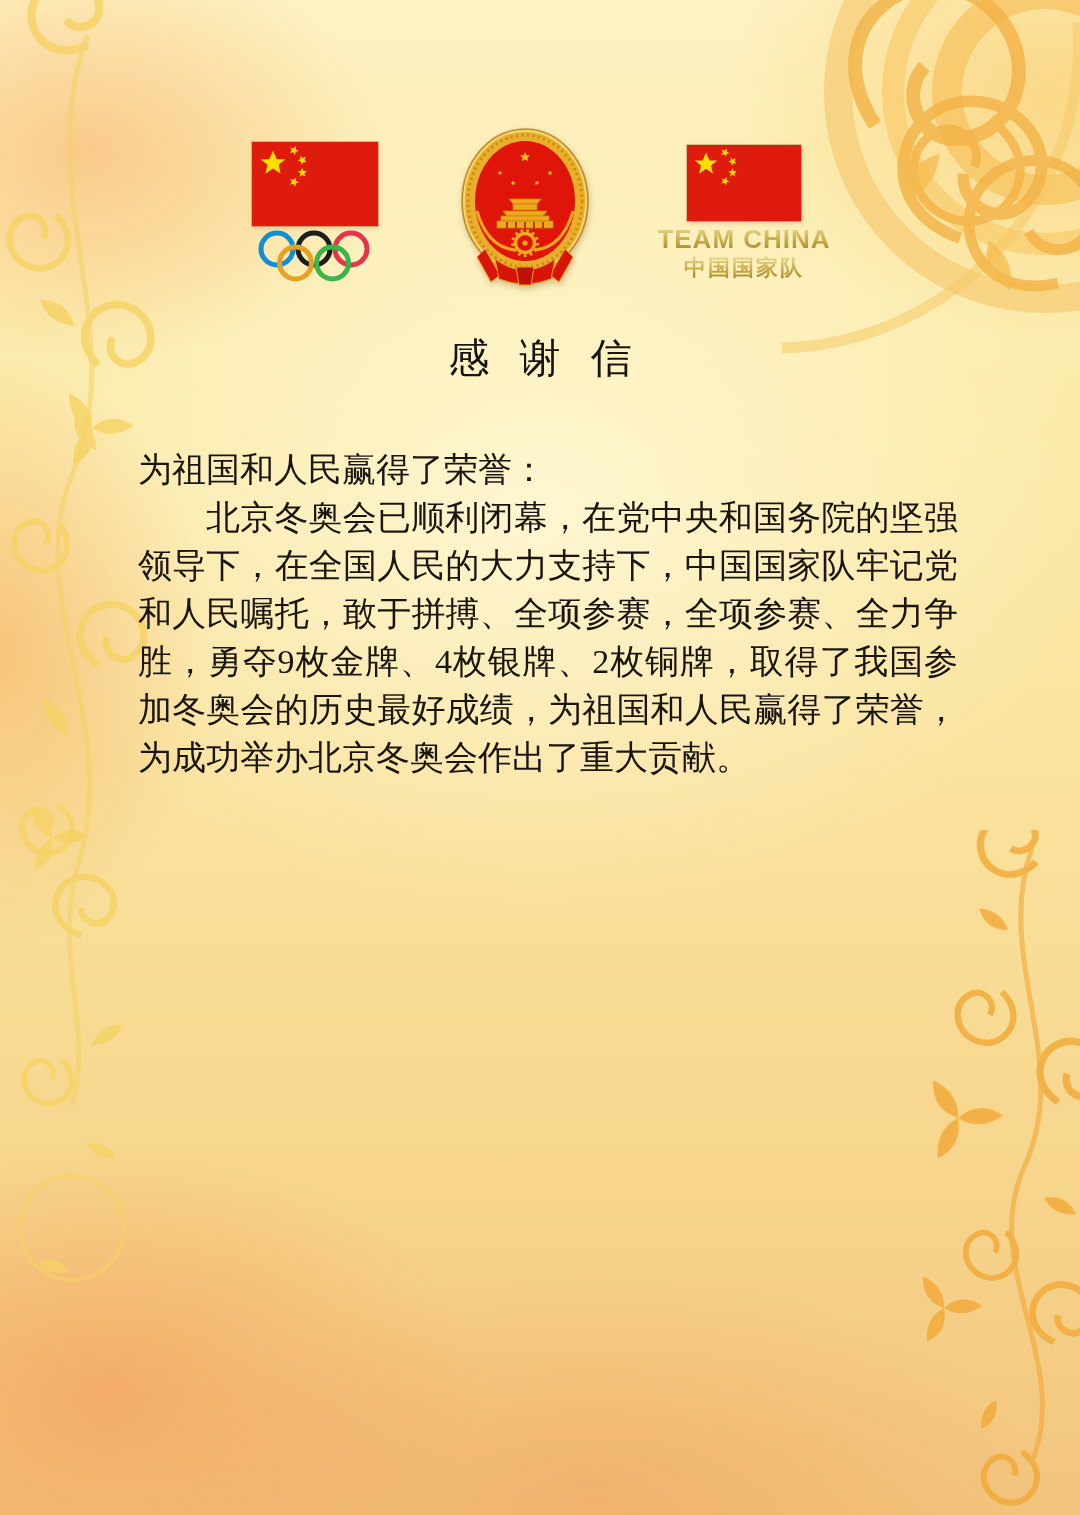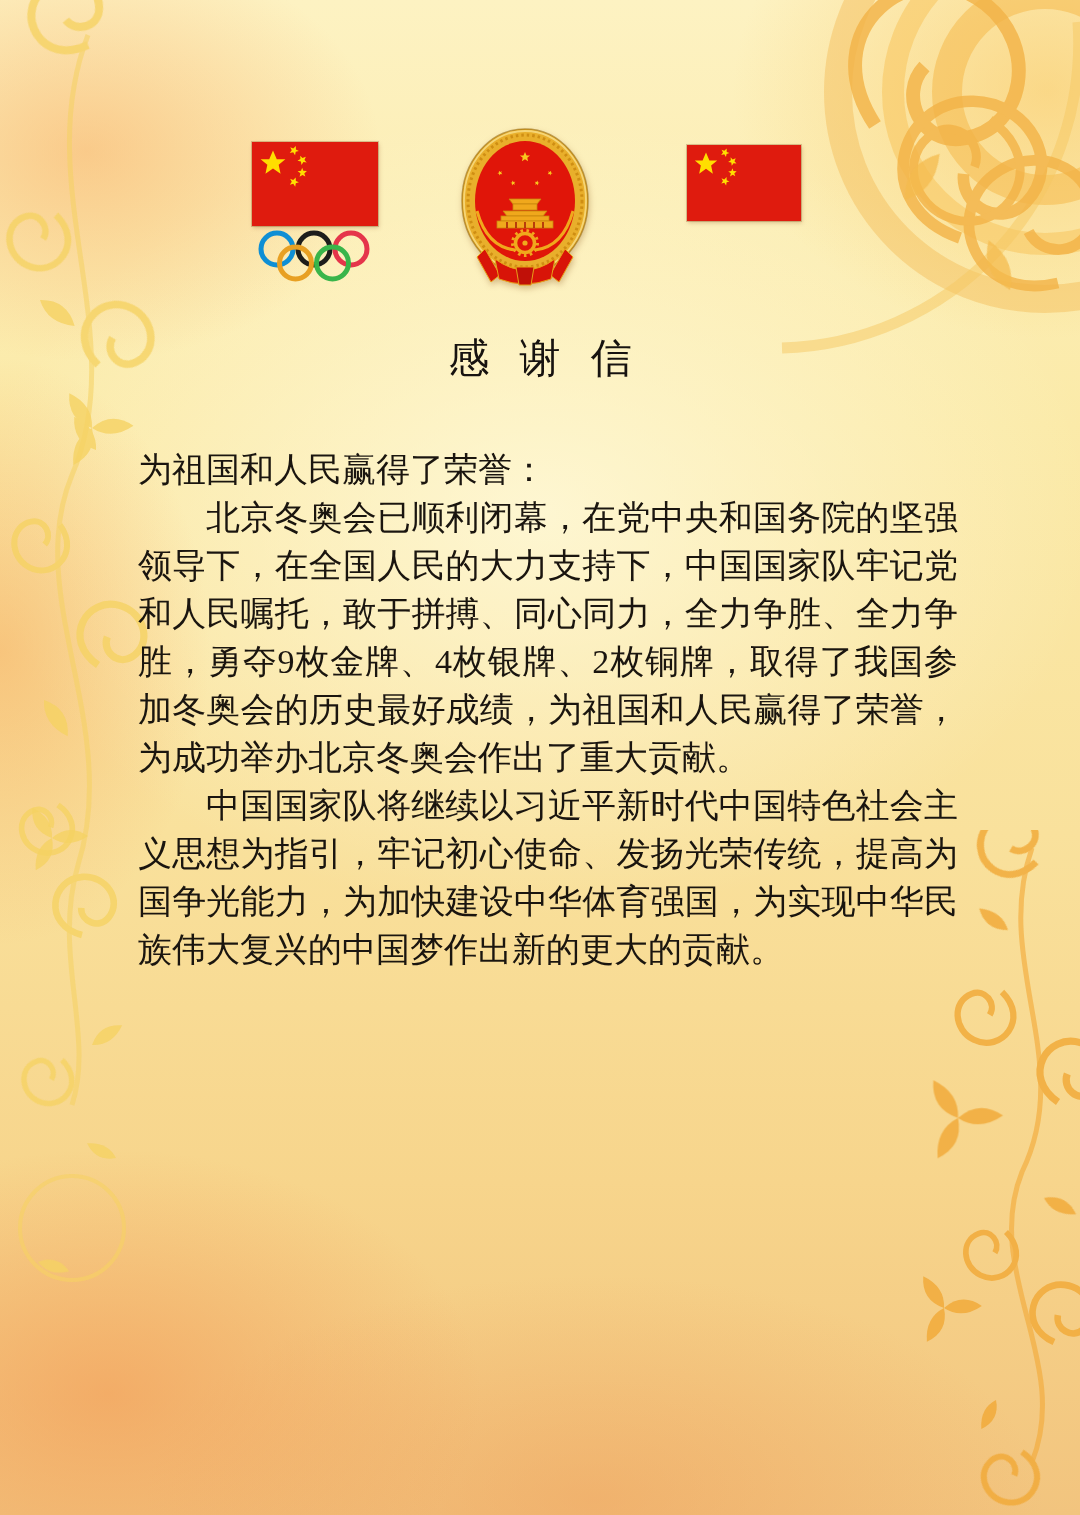--- a/index.html
+++ b/index.html
@@ -211,23 +211,26 @@
 
   <svg id="flag-right" class="flag" viewBox="0 0 30 20">
     <rect width="30" height="20" fill="#df1b0e"></rect>
     <use href="#star" fill="#ffde00" transform="translate(5,5)"></use>
     <use href="#star" fill="#ffde00" transform="translate(10,2) scale(0.38) rotate(23)"></use>
     <use href="#star" fill="#ffde00" transform="translate(12,4.3) scale(0.38) rotate(46)"></use>
     <use href="#star" fill="#ffde00" transform="translate(12,7.3) scale(0.38) rotate(70)"></use>
     <use href="#star" fill="#ffde00" transform="translate(10,9.5) scale(0.38) rotate(21)"></use>
   </svg>
 
+  <div class="team-china">
+    <div class="en gold-text">TEAM CHINA</div>
+    <div class="cn gold-text">中国国家队</div>
+  </div>
 
   <div class="doc-title">感 谢 信</div>
 
   <div class="letter-body">
     <p class="greeting">为祖国和人民赢得了荣誉：</p>
-    <p>北京冬奥会已顺利闭幕，在党中央和国务院的坚强领导下，在全国人民的大力支持下，中国国家队牢记党和人民嘱托，敢于拼搏、同心同力，全力争胜、全力争胜，勇夺9枚金牌、4枚银牌、2枚铜牌，取得了我国参加冬奥会的历史最好成绩，为祖国和人民赢得了荣誉，为成功举办北京冬奥会作出了重大贡献。</p>
-    <p>中国国家队将继续以习近平新时代中国特色社会主义思想为指引，牢记初心使命、发扬光荣传统，提高为国争光能力，为加快建设中华体育强国，为实现中华民族伟大复兴的中国梦作出新的更大的贡献。</p>
+    <p>北京冬奥会已顺利闭幕，在党中央和国务院的坚强领导下，在全国人民的大力支持下，中国国家队牢记党和人民嘱托，敢于拼搏、全项参赛，全项参赛、全力争胜，勇夺9枚金牌、4枚银牌、2枚铜牌，取得了我国参加冬奥会的历史最好成绩，为祖国和人民赢得了荣誉，为成功举办北京冬奥会作出了重大贡献。</p>
   </div>
 
 
 </div>
 
 </body></html>

